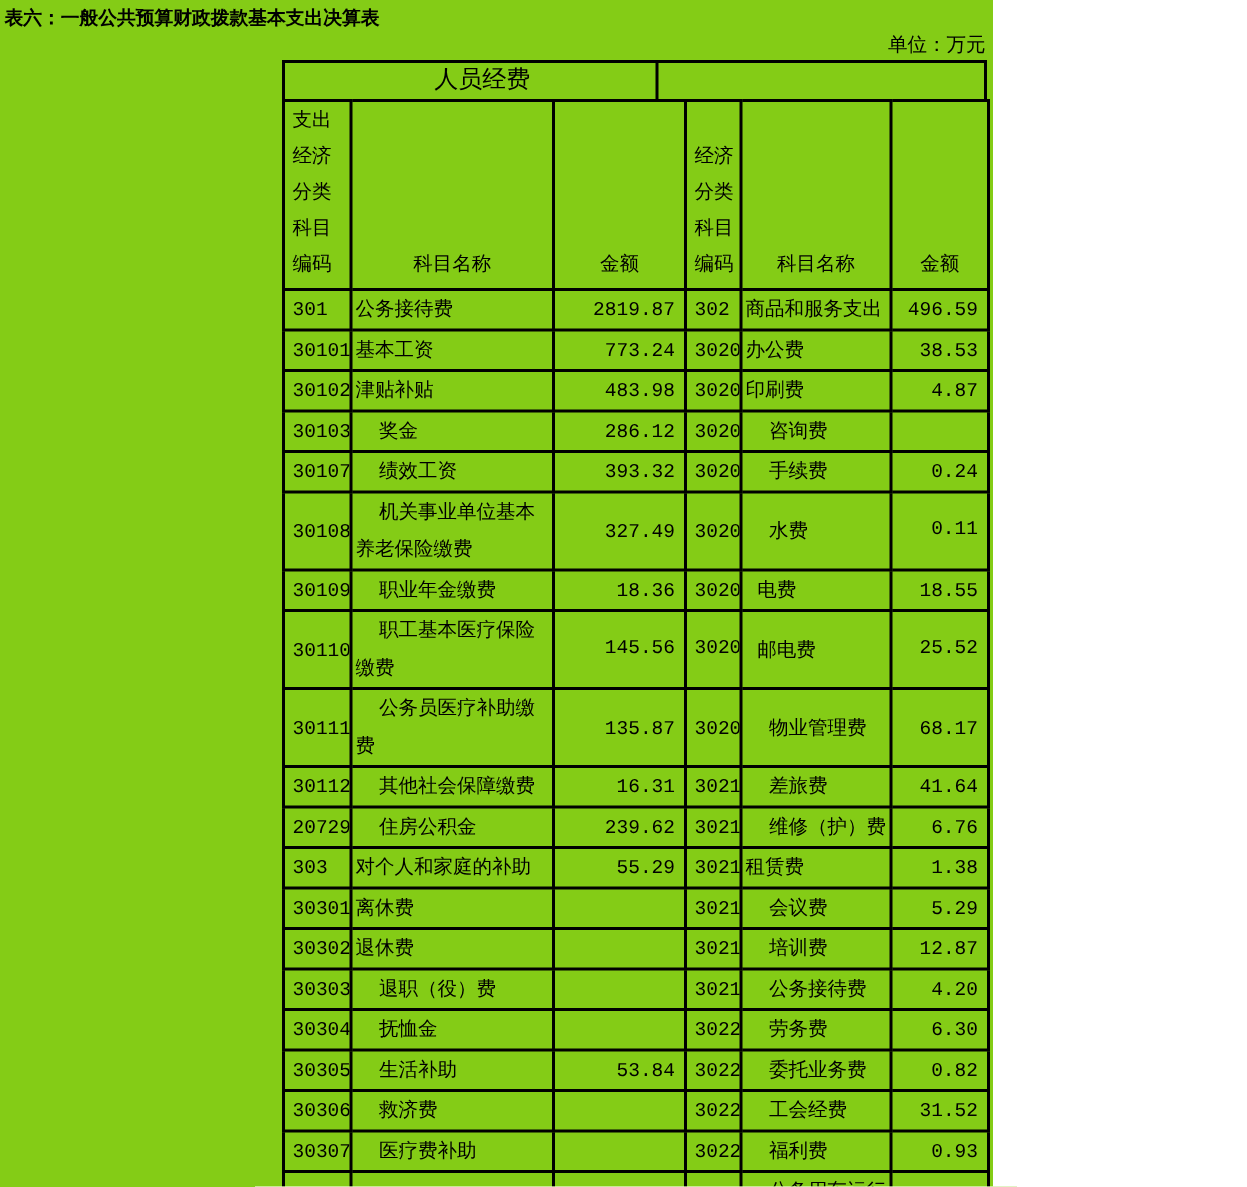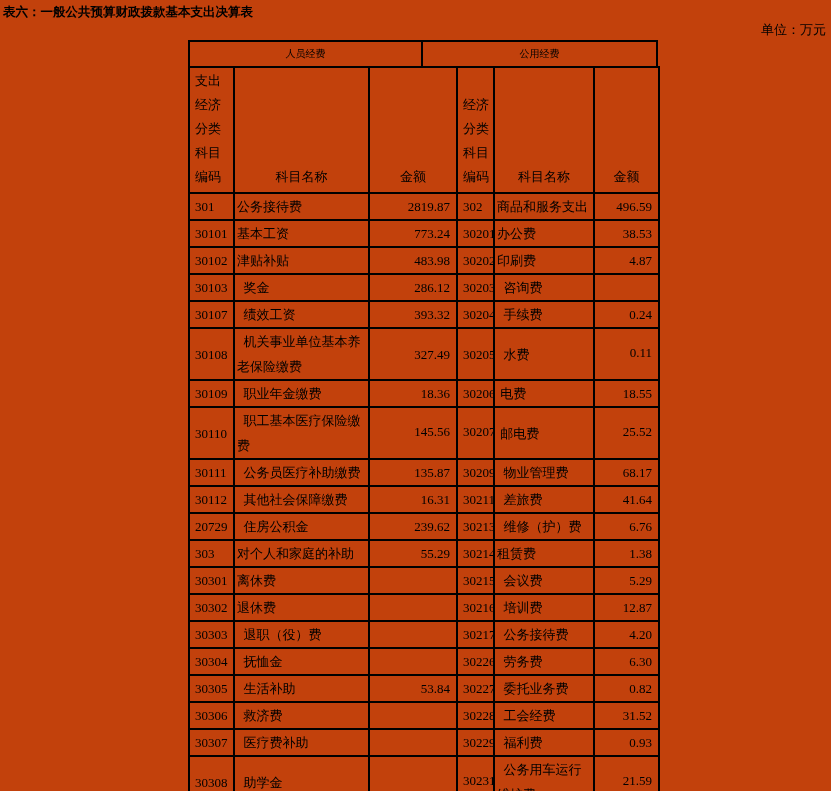--- a/index.html
+++ b/index.html
@@ -1,23 +1,23 @@
 <!DOCTYPE html>
 <html><head>
 <meta charset="utf-8">
 <style>
   * { margin: 0; padding: 0; box-sizing: border-box; }
   html, body { background: #ffffff; }
   .screen {
     position: relative;
-    width: 831px;
+    width: 662px;
     height: 791px;
-    background: #c2410c;
+    background: #84cc16;
     overflow: hidden;
-    font-family: Liberation Serif, serif;
+    font-family: Liberation Mono, monospace;
     color: #000000;
   }
   .page-title {
     position: absolute;
     left: 3px;
     top: 4px;
     font-size: 12.5px;
     font-weight: bold;
     white-space: nowrap;
   }
@@ -37,23 +37,24 @@
   .band {
     display: flex;
     width: 470px;
     height: 26px;
     border: 2px solid #000000;
     border-bottom: none;
   }
   .band-cell {
     width: 233px;
     text-align: center;
-    font-size: 10px;
+    font-size: 16px;
     line-height: 24px;
     overflow: hidden;
+    margin-left: 16px;
   }
   .band-cell.first { border-right: 2px solid #000000; }
   .band-cell.second { flex: 1; }
   table.main {
     border-collapse: collapse;
     table-layout: fixed;
     width: 470px;
     font-size: 13px;
   }
   table.main th, table.main td {
@@ -78,21 +79,20 @@
 </head>
 <body>
 
 <div class="screen">
   <div class="page-title">表六：一般公共预算财政拨款基本支出决算表</div>
   <div class="unit-label">单位：万元</div>
 
   <div class="table-area">
     <div class="band">
       <div class="band-cell first">人员经费</div>
-      <div class="band-cell second">公用经费</div>
     </div>
 
     <table class="main">
       <colgroup>
         <col style="width:45px">
         <col style="width:135px">
         <col style="width:88px">
         <col style="width:37px">
         <col style="width:100px">
         <col style="width:65px">

